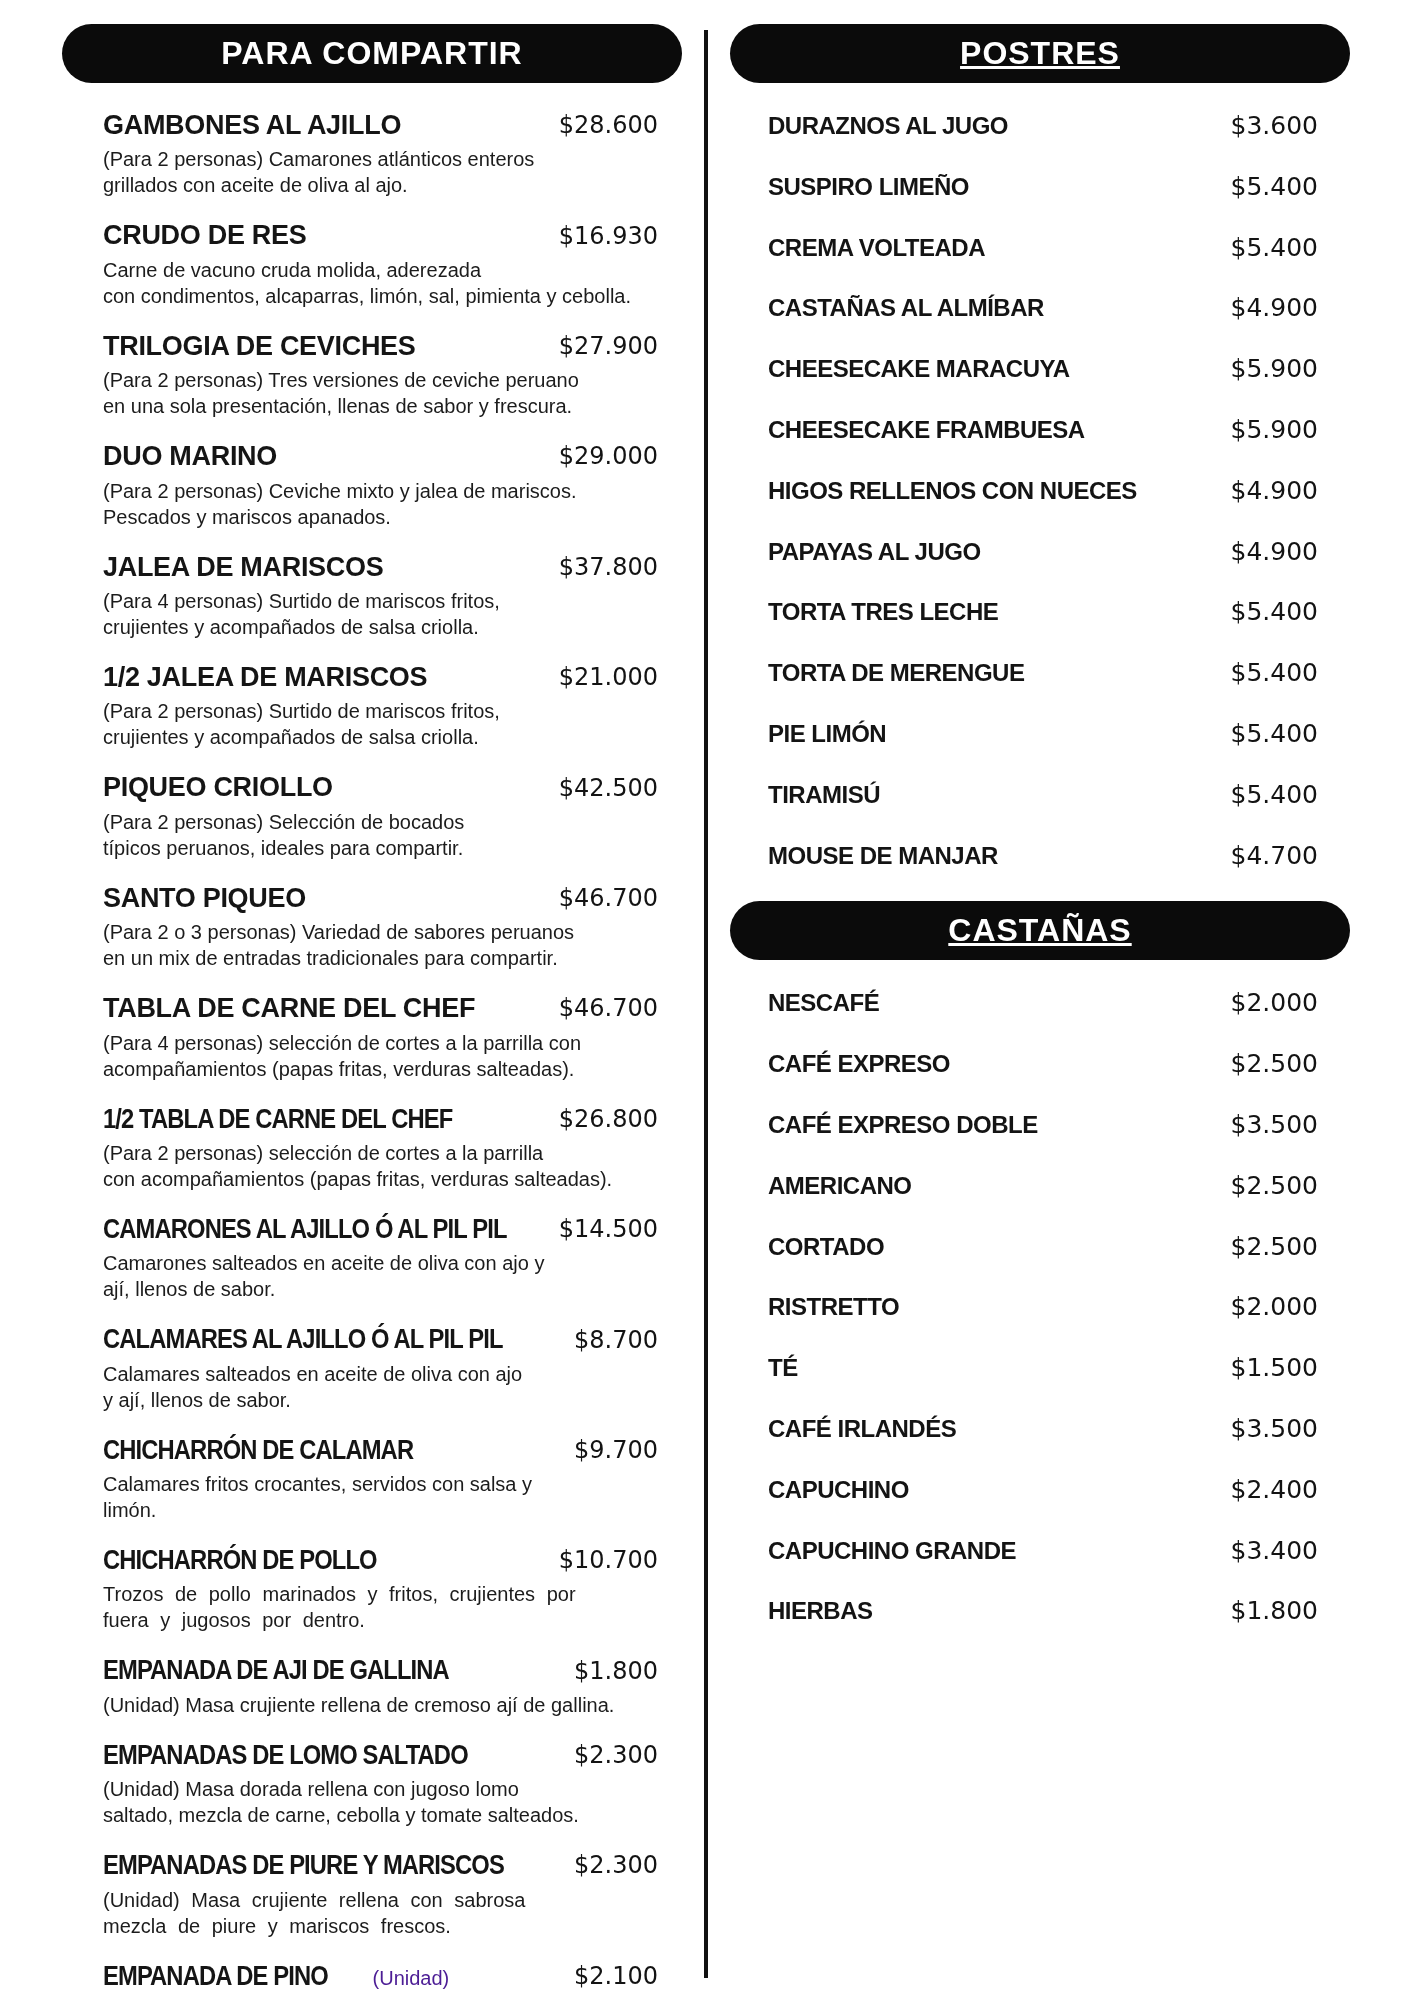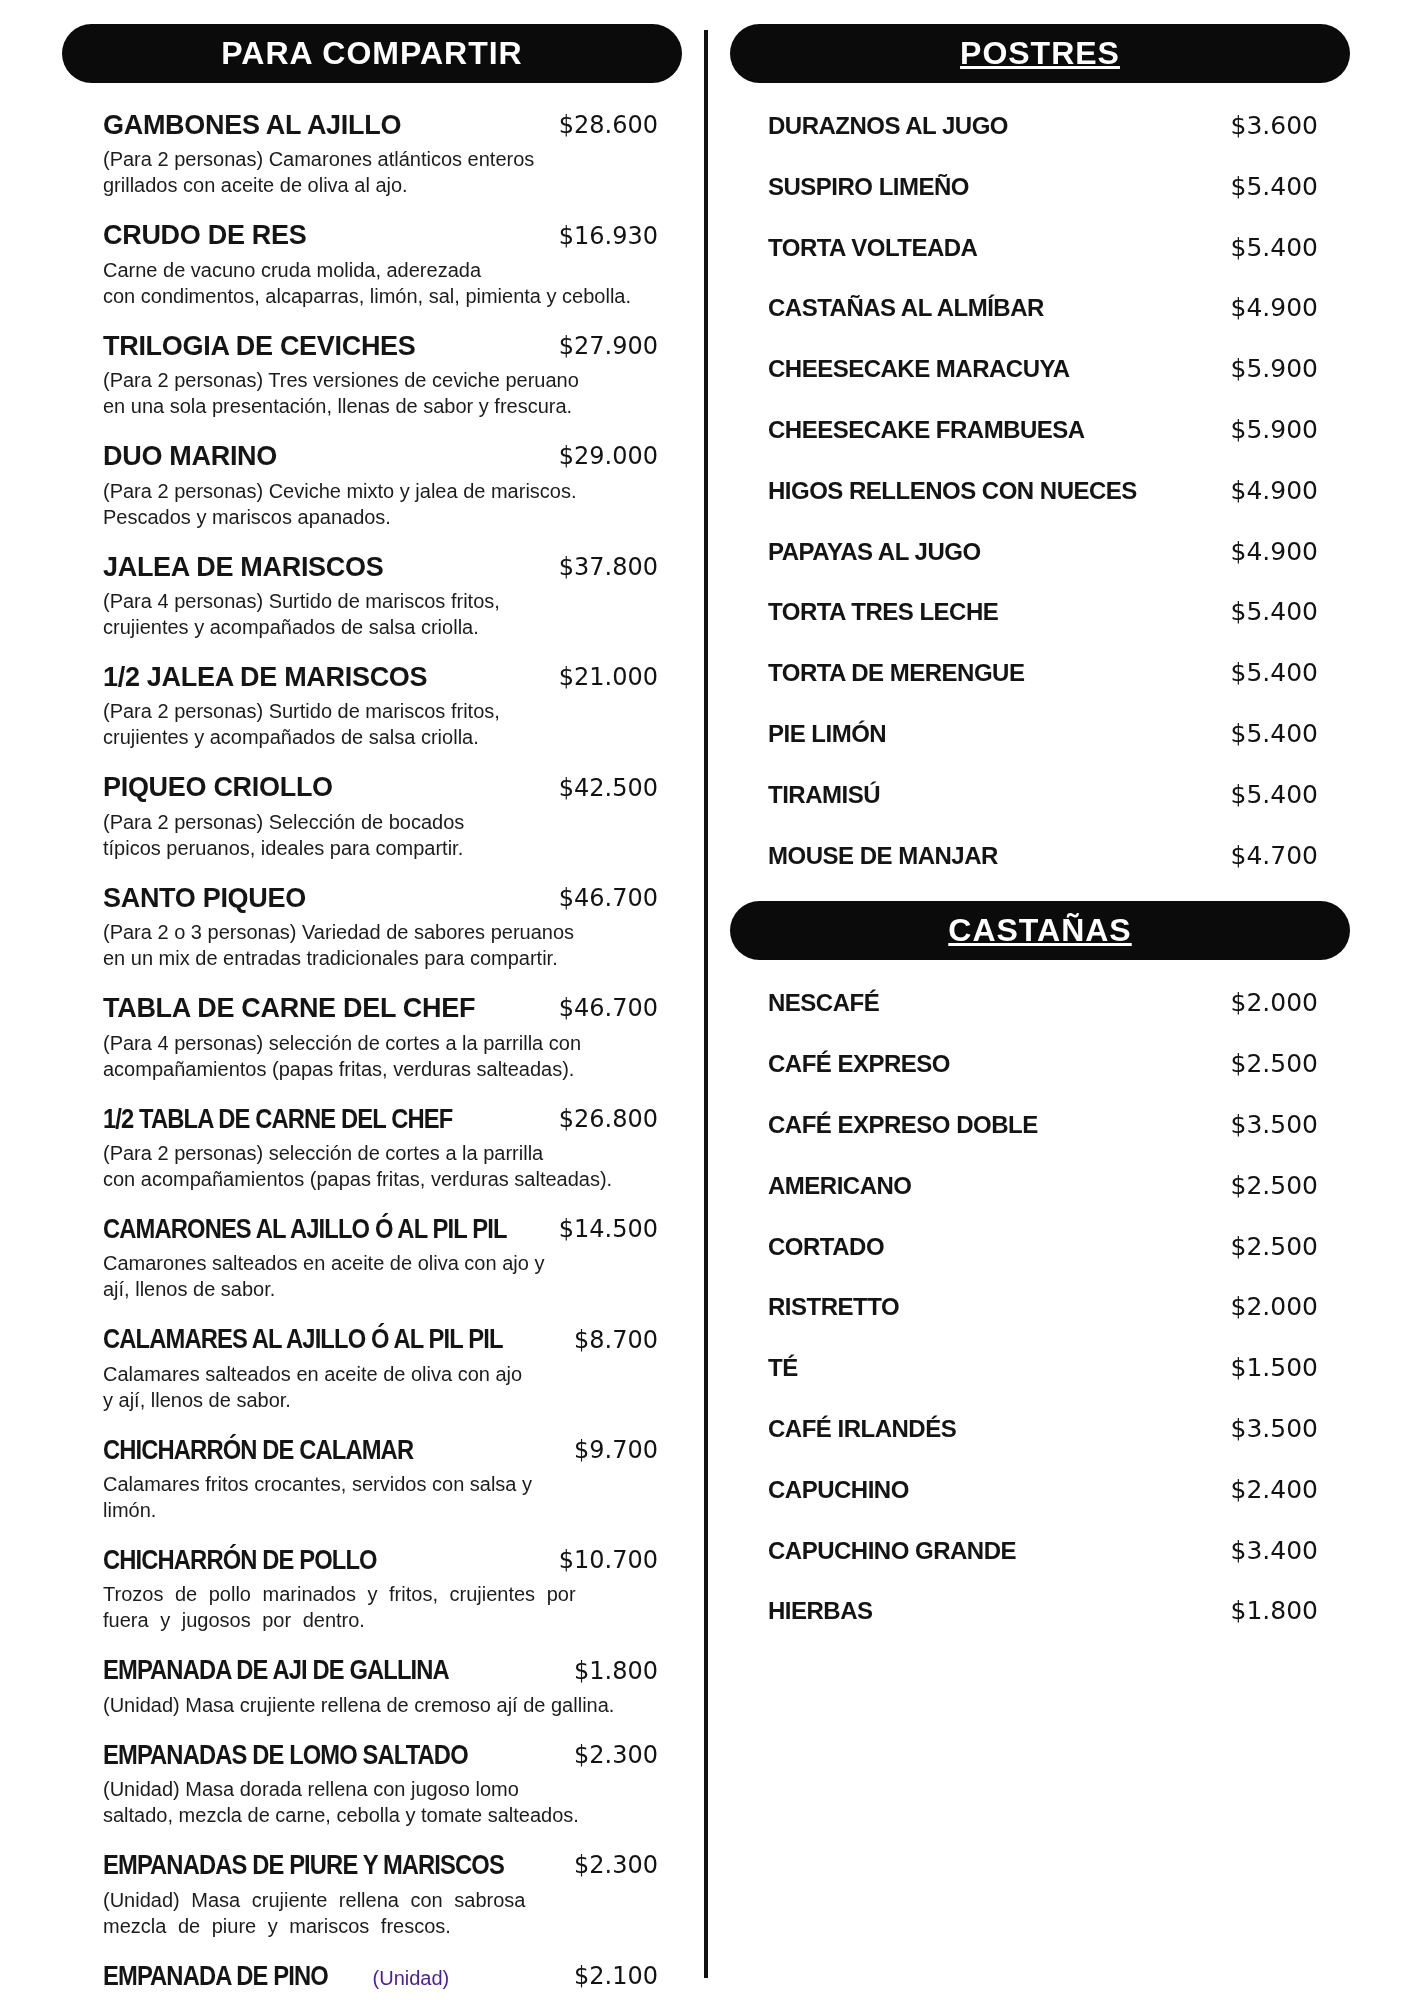--- a/index.html
+++ b/index.html
@@ -268,21 +268,21 @@
     <div id="postres-items">
         <div class="simple-row">
           <span class="s-name">DURAZNOS AL JUGO</span>
           <span class="s-price">$3.600</span>
         </div>
         <div class="simple-row">
           <span class="s-name">SUSPIRO LIMEÑO</span>
           <span class="s-price">$5.400</span>
         </div>
         <div class="simple-row">
-          <span class="s-name">TORTA VOLTEADA</span>
+          <span class="s-name">CREMA VOLTEADA</span>
           <span class="s-price">$5.400</span>
         </div>
         <div class="simple-row">
           <span class="s-name">CASTAÑAS AL ALMÍBAR</span>
           <span class="s-price">$4.900</span>
         </div>
         <div class="simple-row">
           <span class="s-name">CHEESECAKE MARACUYA</span>
           <span class="s-price">$5.900</span>
         </div>

